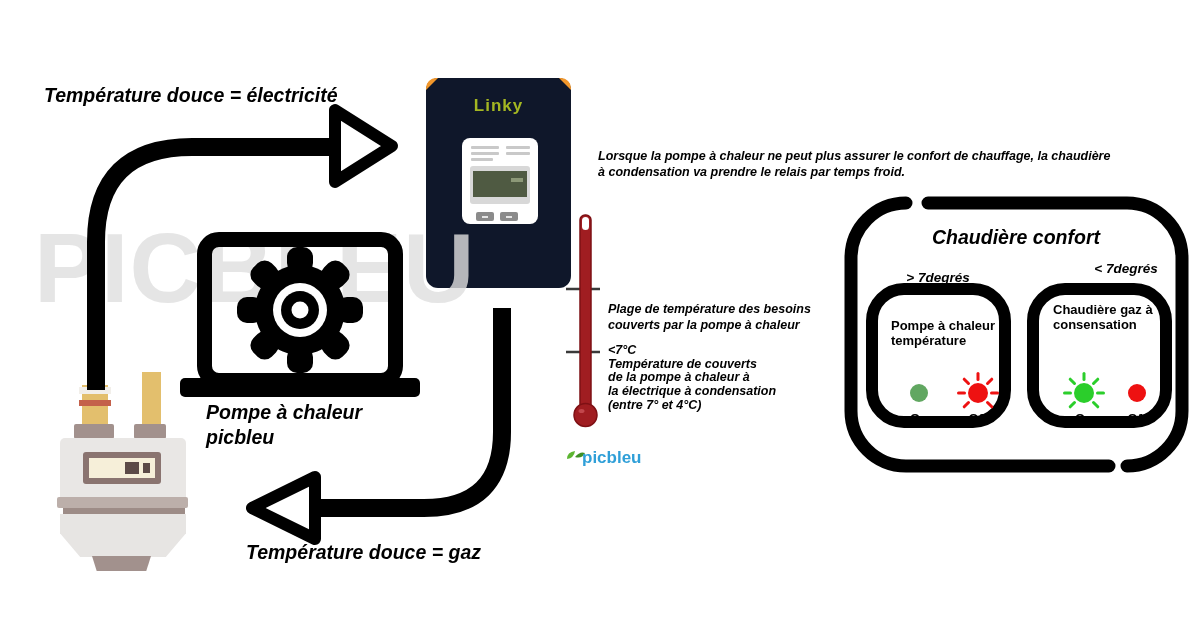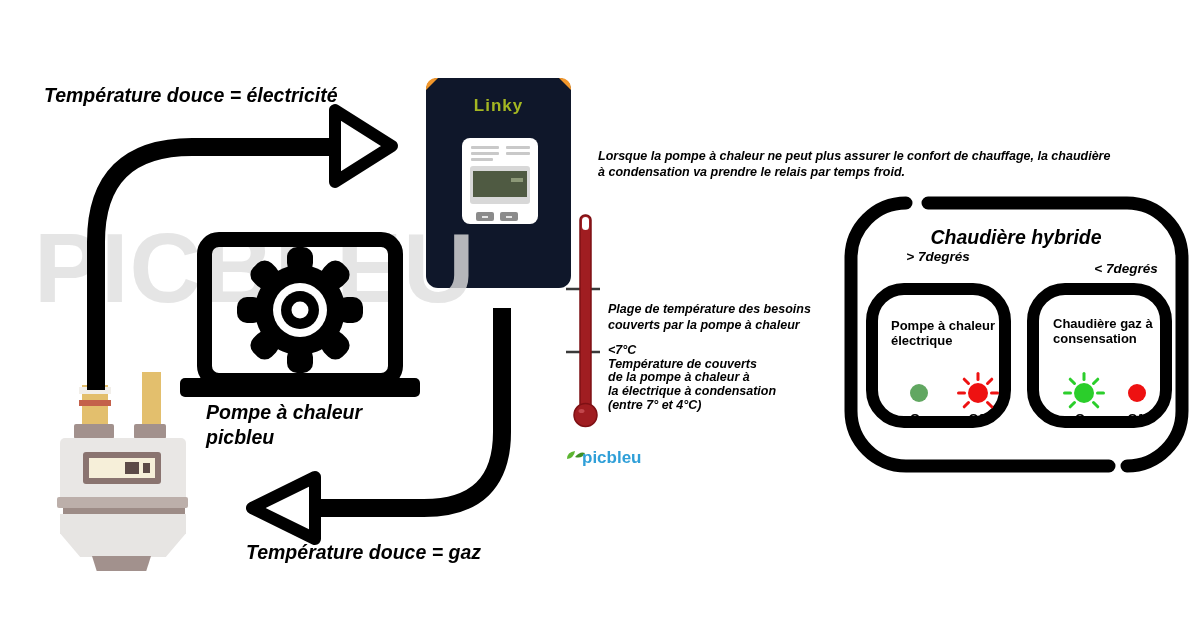--- a/index.html
+++ b/index.html
@@ -152,28 +152,28 @@
     <div>à condensation va prendre le relais par temps froid.</div>
   </div>
   <div class="abs t small z6" style="left:608px;top:344px;line-height:13.7px;">
     <div>&lt;7°C</div>
     <div>Température de couverts</div>
     <div>de la pompe à chaleur à</div>
     <div>la électrique à condensation</div>
     <div>(entre 7° et 4°C)</div>
   </div>
 
-  <div class="abs t z6" style="left:866px;top:226px;width:300px;text-align:center;font-size:19.5px;">Chaudière hybride</div>
-  <div class="abs t cond z6" style="left:888px;top:249px;text-align:center;">&gt; 7degrés</div>
+  <div class="abs t z6" style="left:866px;top:226px;width:300px;text-align:center;font-size:19.5px;">Chaudière confort</div>
+  <div class="abs t cond z6" style="left:888px;top:270px;text-align:center;">&gt; 7degrés</div>
   <div class="abs t cond z6" style="left:1076px;top:261px;">&lt; 7degrés</div>
 
   <div class="abs unitbox" style="left:866px;top:283px;">
     <div class="abs t tiny" style="left:13px;top:24px;">
       <div>Pompe à chaleur</div>
-      <div>électrique</div>
+      <div>température</div>
     </div>
     <svg class="abs" style="left:19px;top:76px;" width="44" height="44" viewBox="0 0 44 44">
       <circle cx="22" cy="22" r="9" fill="#61A761"></circle>
     </svg>
     <svg class="abs" style="left:78px;top:76px;" width="44" height="44" viewBox="0 0 44 44">
       <g stroke="#EE1111" stroke-width="3" stroke-linecap="round">
         <line x1="35.5" y1="22" x2="41.5" y2="22"></line>
           <line x1="31.5" y1="12.5" x2="35.8" y2="8.2"></line>
         <line x1="22" y1="8.5" x2="22" y2="2.5"></line>
           <line x1="12.5" y1="12.5" x2="8.2" y2="8.2"></line>
@@ -181,21 +181,21 @@
           <line x1="12.5" y1="31.5" x2="8.2" y2="35.8"></line>
         <line x1="31.5" y1="31.5" x2="35.8" y2="35.8"></line>
       </g>
       <circle cx="22" cy="22" r="10" fill="#EE1111"></circle>
     </svg>
     <div class="abs t onoff" style="left:21px;top:116px;">On</div>
     <div class="abs t onoff" style="left:80px;top:116px;">Off</div>
   </div>
 
   <div class="abs unitbox" style="left:1027px;top:283px;">
-    <div class="abs t tiny" style="left:14px;top:22px;">
+    <div class="abs t tiny" style="left:14px;top:8px;">
       <div>Chaudière gaz à</div>
       <div>consensation</div>
     </div>
     <svg class="abs" style="left:23px;top:76px;" width="44" height="44" viewBox="0 0 44 44">
       <g stroke="#2BCE2B" stroke-width="3" stroke-linecap="round">
         <line x1="35.5" y1="22" x2="41.5" y2="22"></line>
           <line x1="31.5" y1="12.5" x2="35.8" y2="8.2"></line>
         <line x1="22" y1="8.5" x2="22" y2="2.5"></line>
           <line x1="12.5" y1="12.5" x2="8.2" y2="8.2"></line>
         <line x1="2.5" y1="22" x2="8.5" y2="22"></line>

